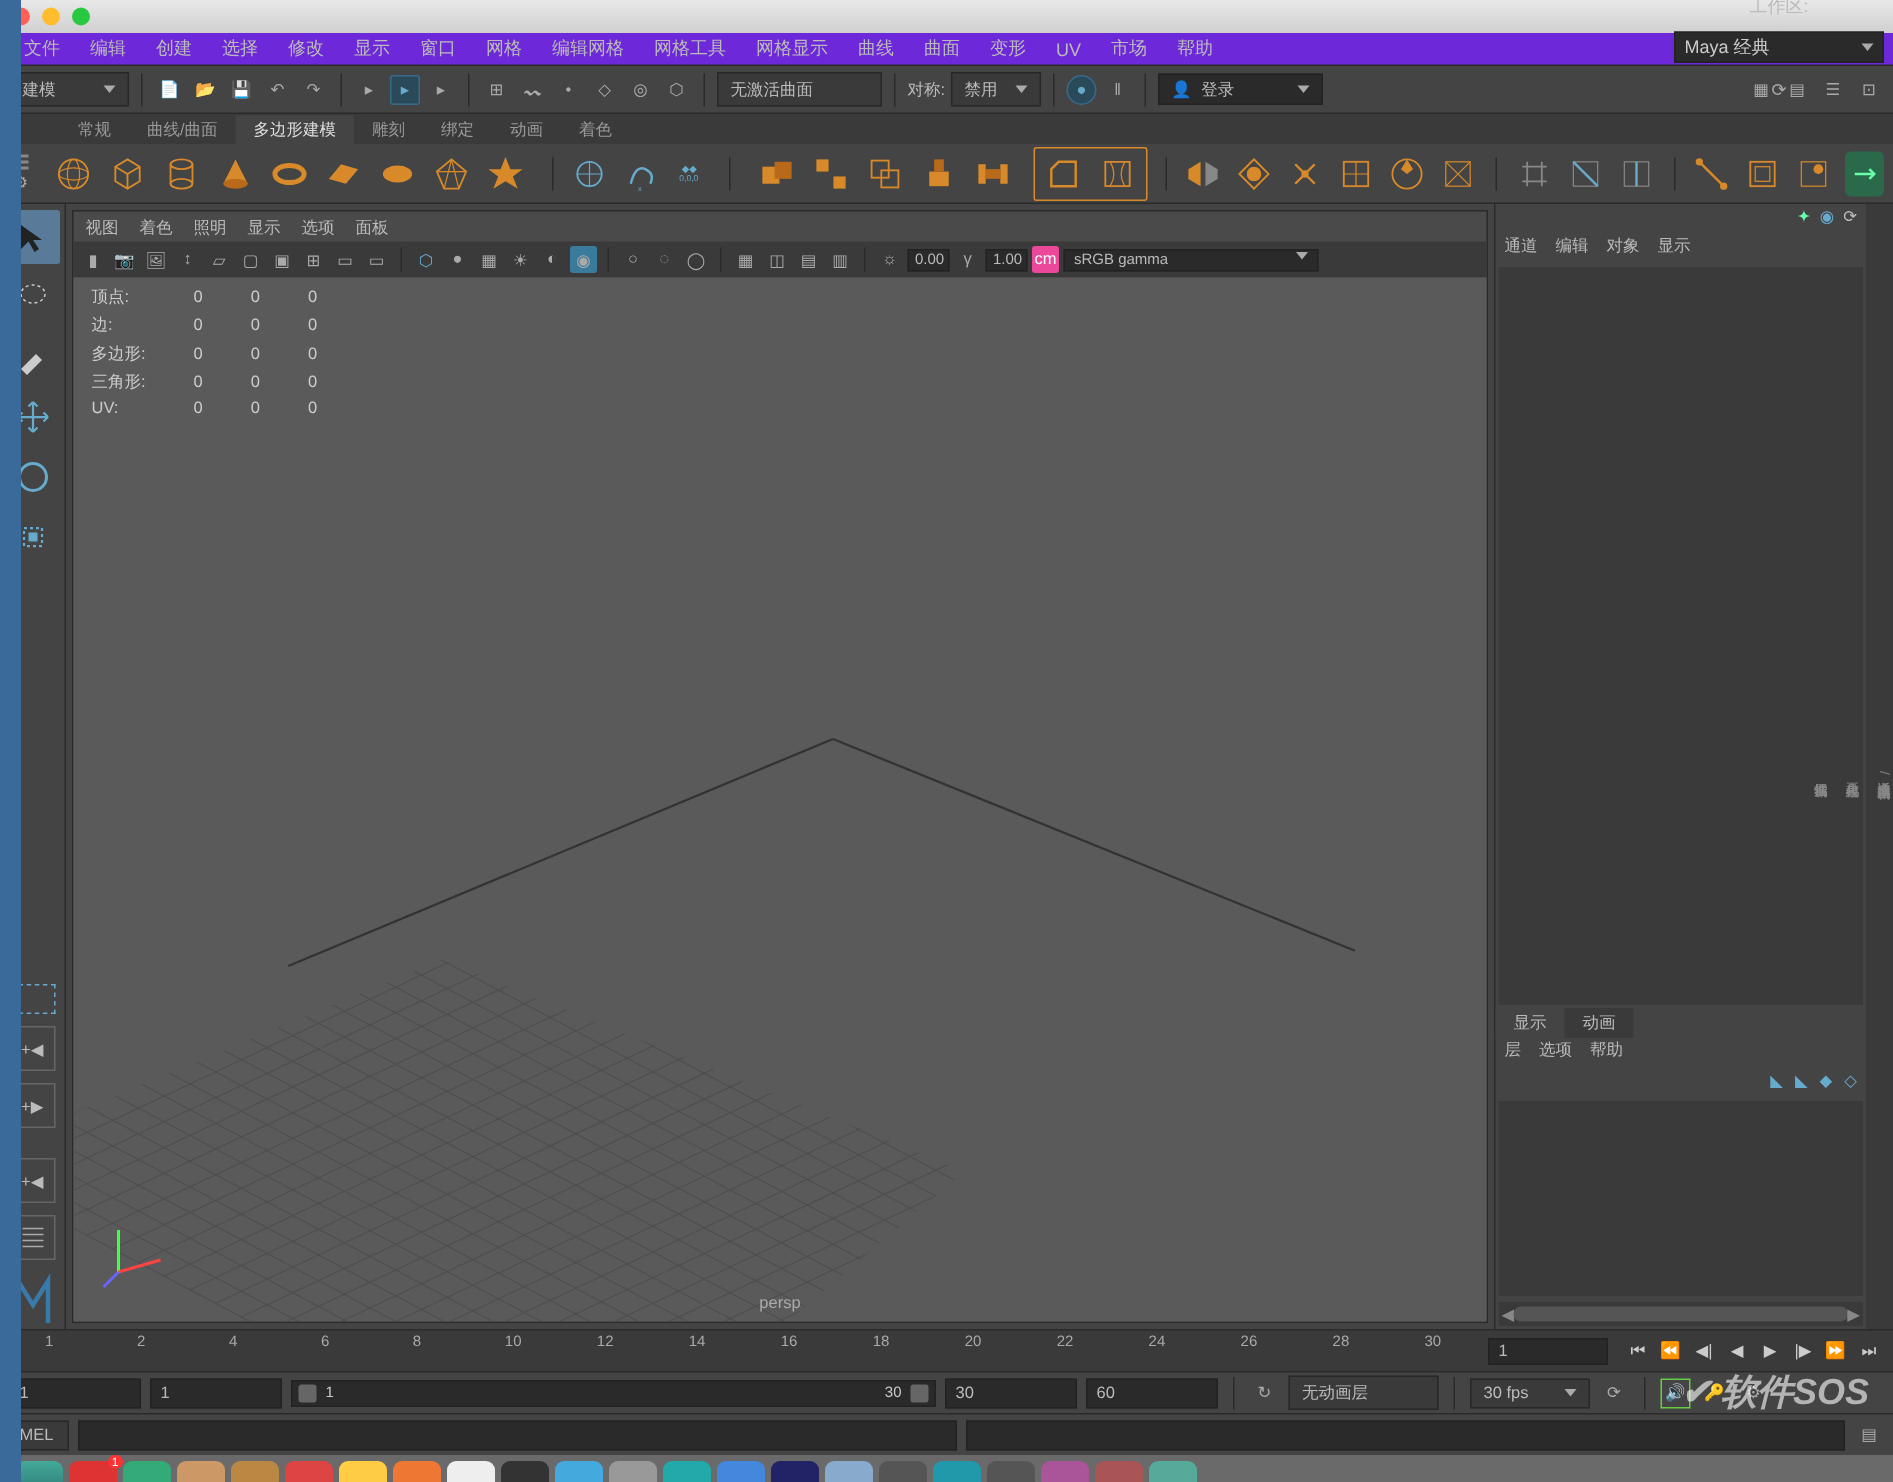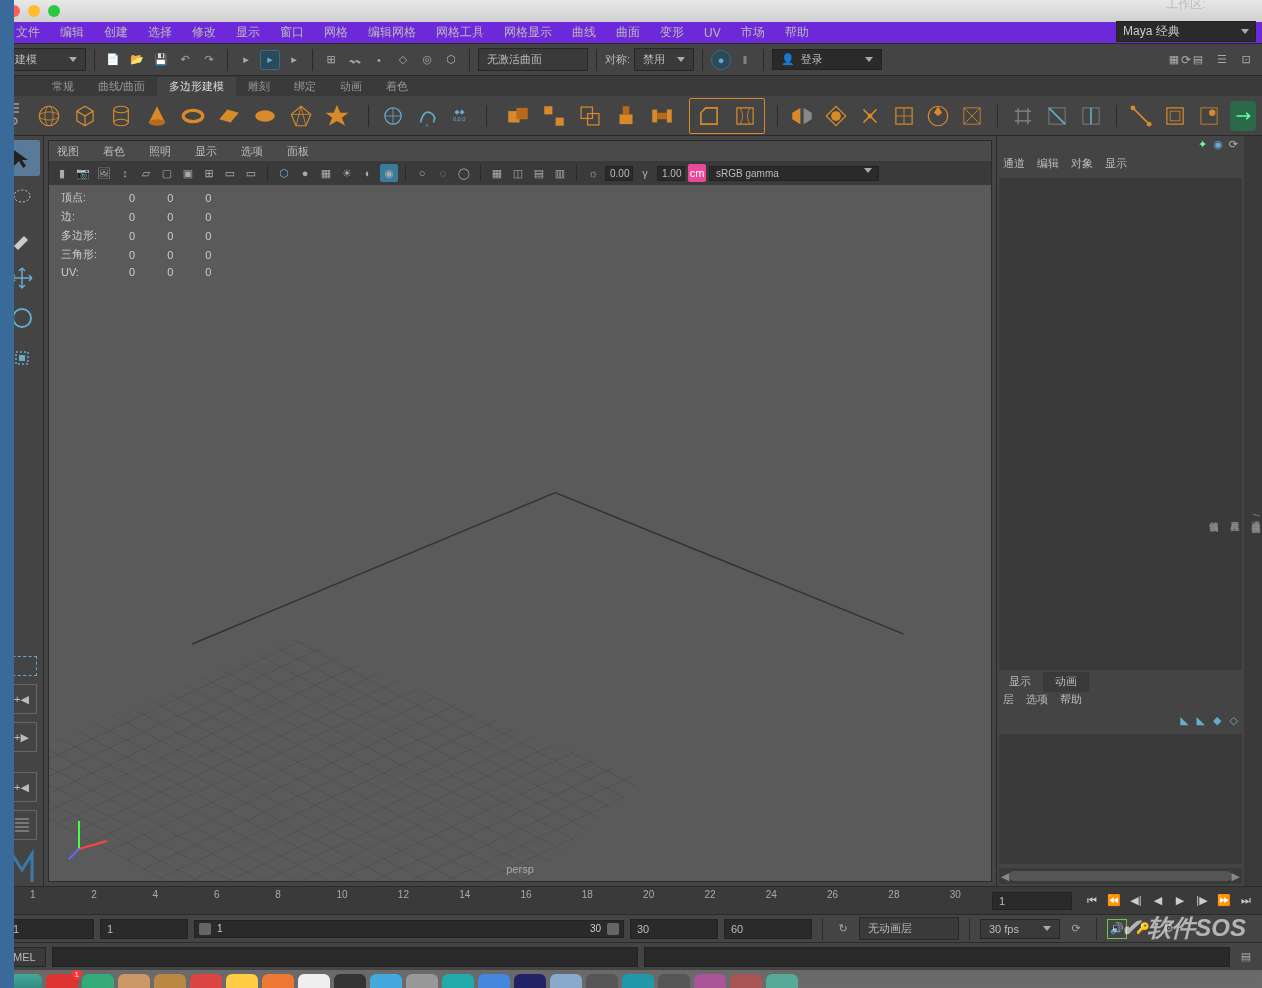--- a/index.html
+++ b/index.html
@@ -45,21 +45,21 @@
 
 
 .main { display: flex; height: 750px; }
 .leftbar { width: 44px; background: #444444; border-right:1px solid #2a2a2a; display:flex; flex-direction:column; align-items:center; padding-top:4px; gap:4px;}
 .leftbar .tool { width:36px; height:36px; display:flex; align-items:center; justify-content:center; cursor:pointer; border-radius:2px;}
 .leftbar .tool.active { background:#5a7a9a;}
 .leftbar .spacer { flex:1;}
 .leftbar .ki { width:30px; height:30px; border:1px solid #666; margin:2px; display:flex; align-items:center; justify-content:center;}
 
 .viewport-wrap { flex:1; display:flex; flex-direction:column; background:#4a4a4a; margin:4px; border:1px solid #2a2a2a;}
-.vp-menus { height:20px; display:flex; align-items:center; padding:0 8px; gap:24px; font-size:11px;}
+.vp-menus { height:20px; display:flex; align-items:center; padding:0 8px; gap:14px; font-size:11px;}
 .vp-toolbar { height:24px; background:#3a3a3a; display:flex; align-items:center; padding:0 4px; gap:3px;}
 .vp-toolbar .vi { width:18px; height:18px; display:inline-flex; align-items:center; justify-content:center; color:#aaa;}
 .vp-toolbar .num { background:#2a2a2a; border:1px solid #222; padding:1px 4px; font-size:10px; width:28px;}
 .vp-toolbar .sel { background:#2a2a2a; border:1px solid #222; padding:1px 6px; font-size:10px; width:170px; display:flex; justify-content:space-between;}
 .viewport { flex:1; background:#5a5a5a; position:relative;}
 .hud { position:absolute; top:2px; left:10px; font-size:11px; color:#ccc;}
 .hud table td { padding:1px 30px 1px 0;}
 .axis { position:absolute; bottom:18px; left:18px;}
 .vp-label { position:absolute; bottom:6px; left:50%; transform:translateX(-50%); font-size:11px; color:#aaa;}
 

